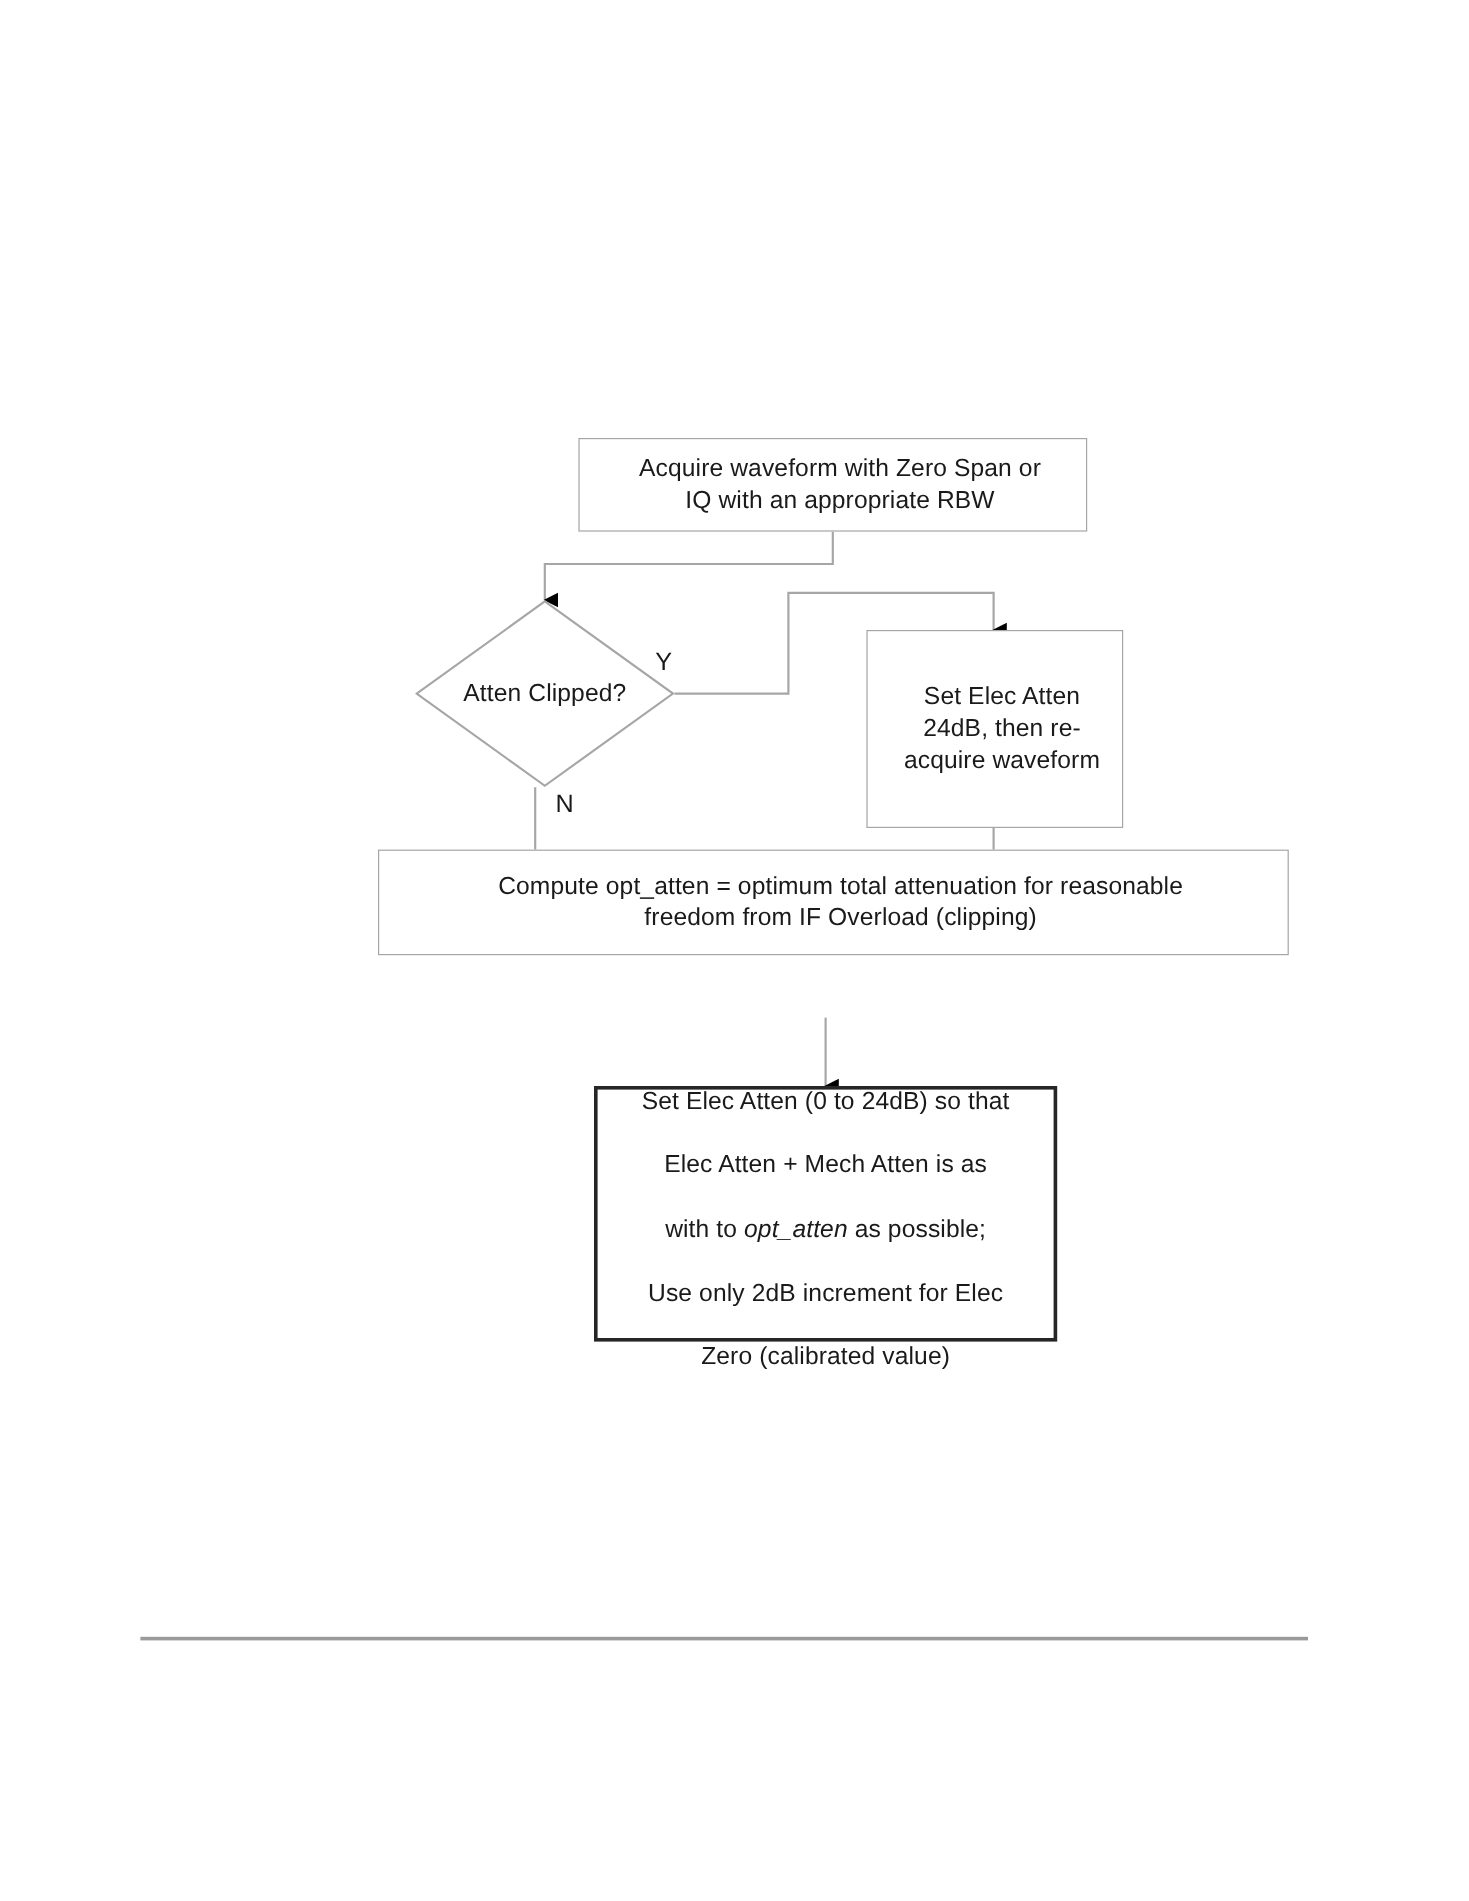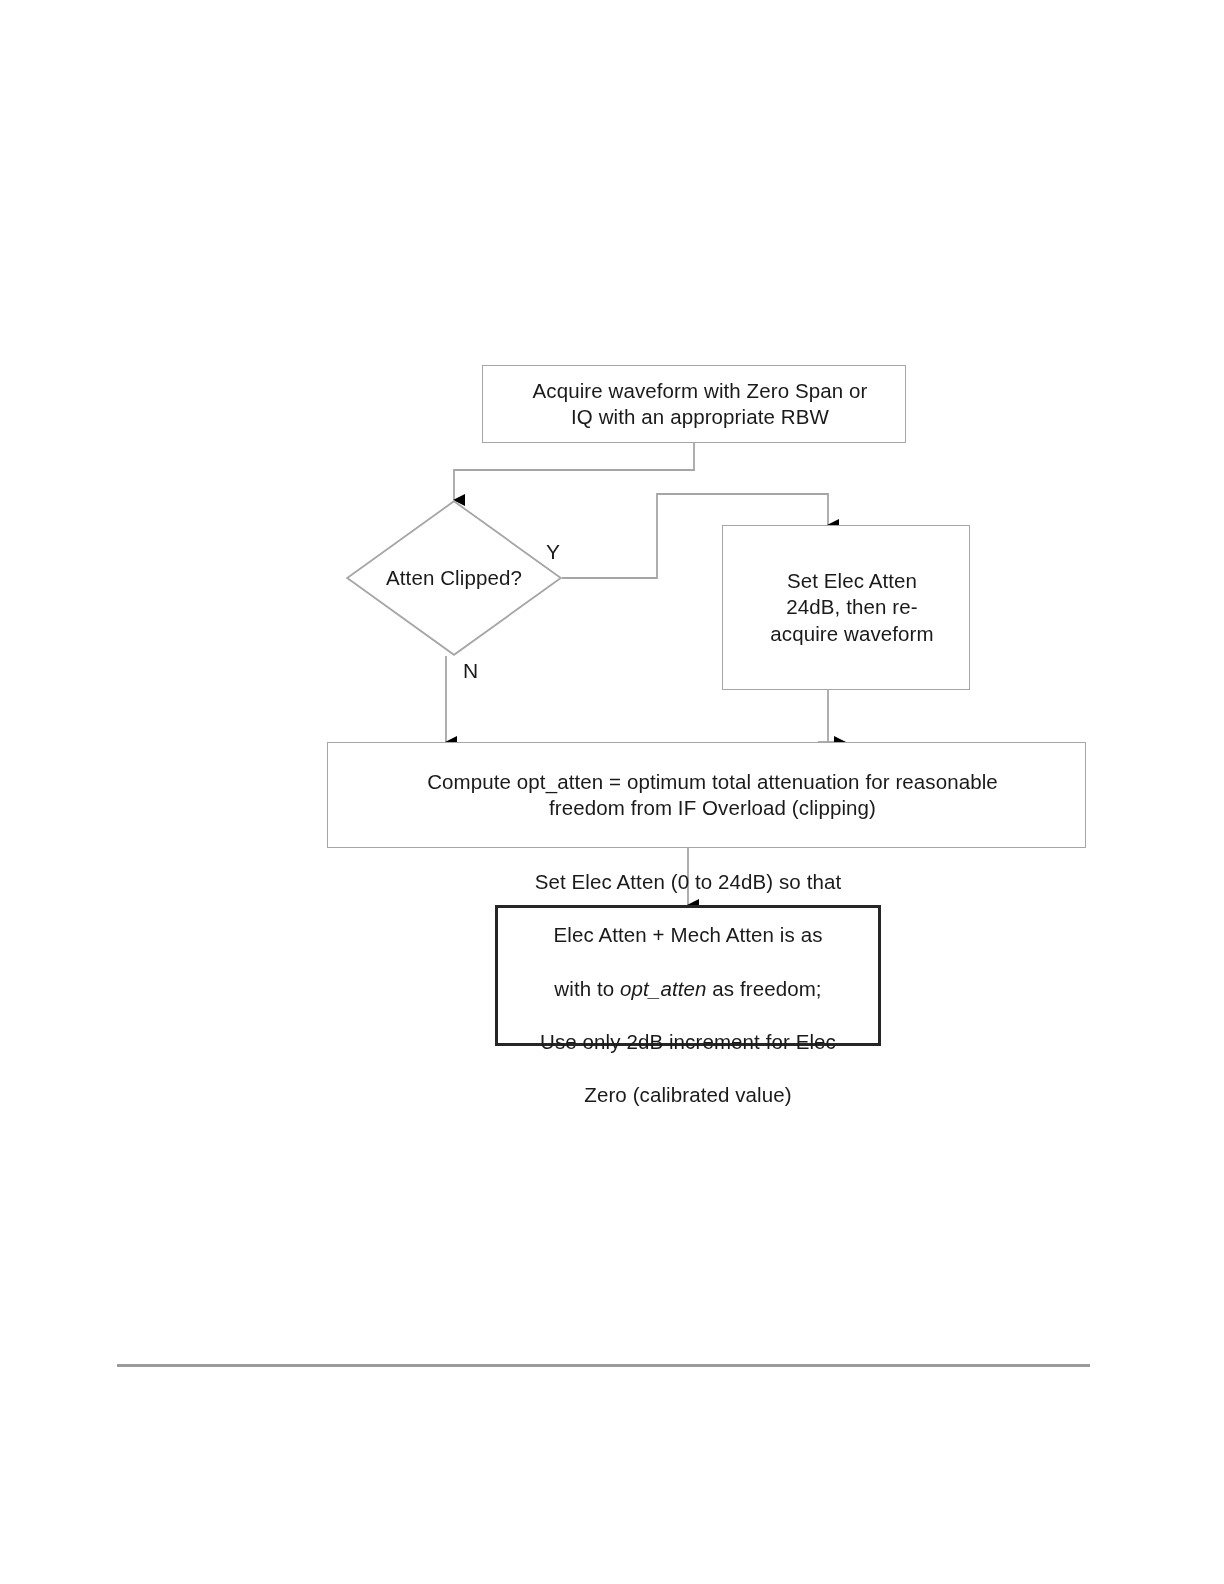--- a/index.html
+++ b/index.html
@@ -64,39 +64,38 @@
     left: 482px;
     top: 365px;
     width: 424px;
     height: 78px;
     font-size: 20.5px;
   }
 
   #node-set-atten-24 {
     left: 722px;
     top: 525px;
-    width: 248px;
+    width: 214px;
     height: 165px;
     font-size: 20.5px;
   }
 
   #node-compute {
     left: 315px;
-    top: 742px;
+    top: 708px;
     width: 759px;
-    height: 106px;
-    font-size: 20.5px;
-    margin-left: 12px;
+    height: 88px;
+    font-size: 20.5px;
   }
 
   #node-set-elec-atten {
     left: 495px;
     top: 905px;
     width: 386px;
-    height: 141px;
+    height: 213px;
     font-size: 20.5px;
   }
   #node-set-elec-atten .node-text { line-height: 1.30; }
 
   
   #node-decision {
     position: absolute;
     left: 346px;
     top: 500px;
     width: 216px;
@@ -198,21 +197,21 @@
 
   <div class="node proc" id="node-compute">
     <span class="node-text">Compute opt_atten = optimum total attenuation for reasonable
 freedom from IF Overload (clipping)</span>
   </div>
 
   <div class="node proc-strong" id="node-set-elec-atten">
     <span class="node-text">
       <span>Set Elec Atten (0 to 24dB) so that</span><br>
       <span>Elec Atten + Mech Atten is as</span><br>
-      <span>with to </span><em class="term">opt_atten</em><span> as freedom;</span><br>
+      <span>with to </span><em class="term">opt_atten</em><span> as possible;</span><br>
       <span>Use only 2dB increment for Elec</span><br>
       <span>Zero (calibrated value)</span>
     </span>
   </div>
 
   <div id="footer-rule"></div>
 
 </div>
 
 </body></html>

